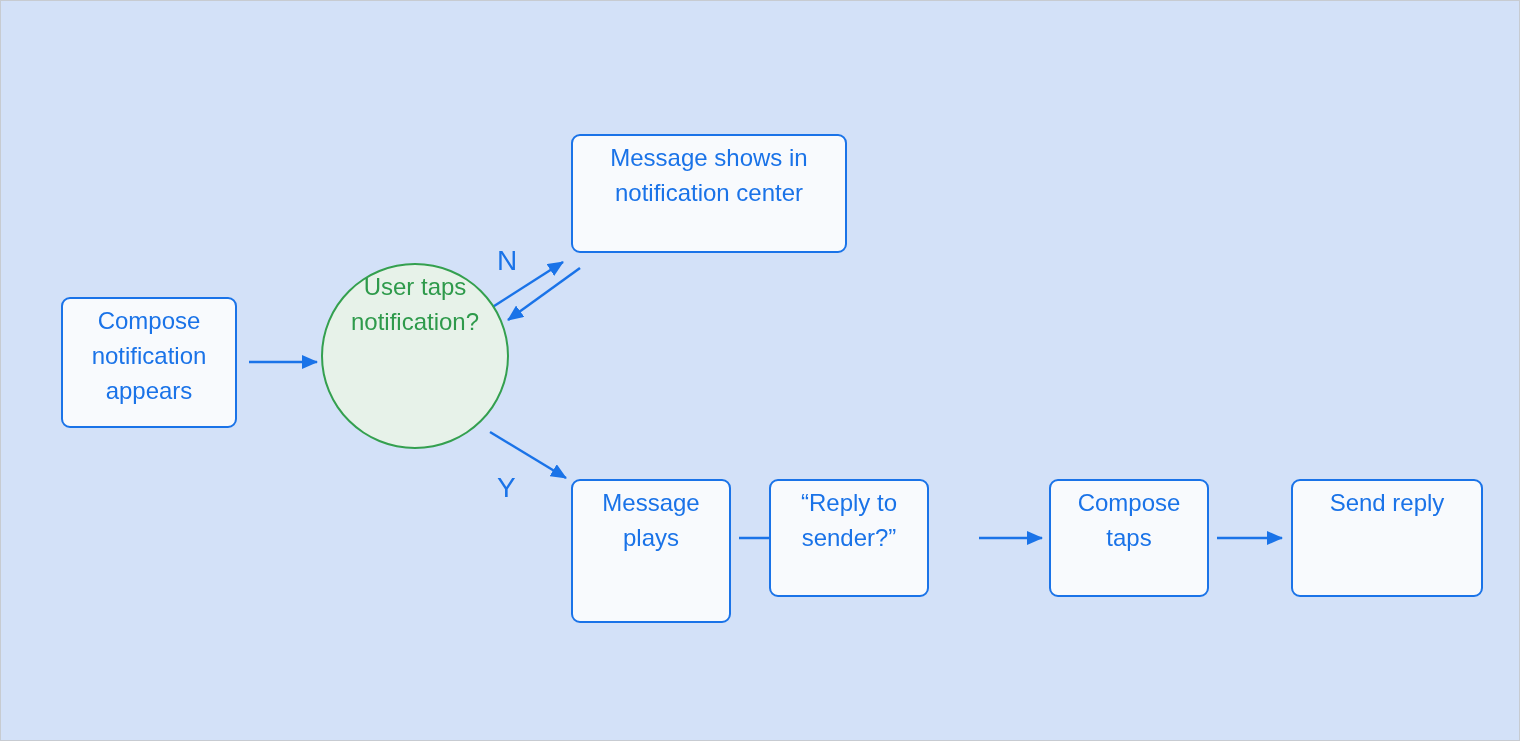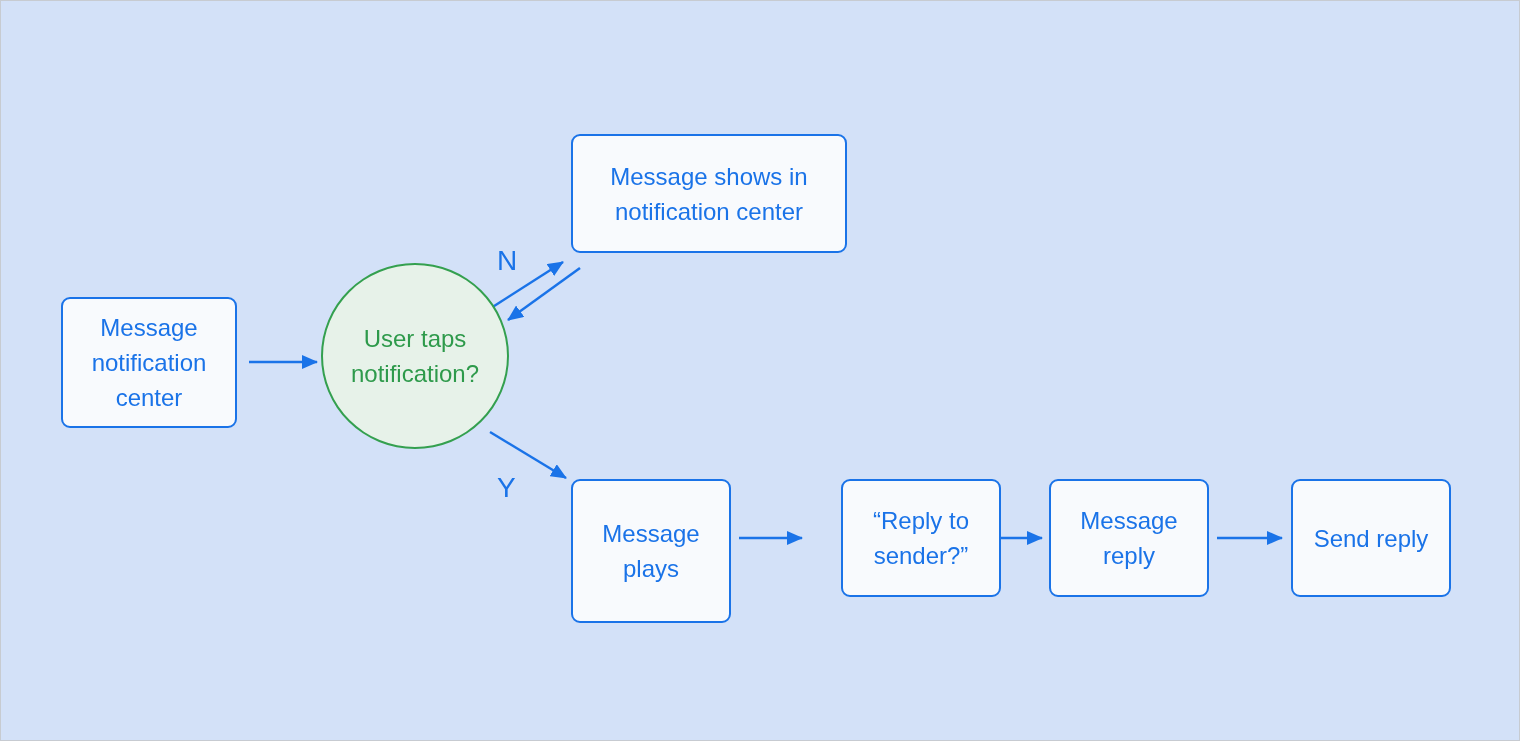--- a/index.html
+++ b/index.html
@@ -22,21 +22,20 @@
     position: relative;
     overflow: hidden;
   }
   .stage { position: absolute; inset: 0; }
   .edges { position: absolute; left: 0; top: 0; pointer-events: none; }
   .edges line { stroke: var(--blue); stroke-width: 2.5; }
   .edges .arrowhead { fill: var(--blue); }
   .node {
     position: absolute;
     display: flex;
-    align-items: center;
     justify-content: center;
     text-align: center;
     color: var(--blue);
     font-size: 24px;
     line-height: 35px;
     padding: 4px 12px;
   }
   .node.rect {
     background: var(--node-fill);
     border: 2px solid var(--blue);
@@ -69,44 +68,44 @@
     <line x1="248" y1="361" x2="316" y2="361" marker-end="url(#arrow)"></line>
     <line x1="490" y1="307" x2="562" y2="261" marker-end="url(#arrow)"></line>
     <line x1="579" y1="267" x2="507" y2="319" marker-end="url(#arrow)"></line>
     <line x1="489" y1="431" x2="565" y2="477" marker-end="url(#arrow)"></line>
     <line x1="738" y1="537" x2="801" y2="537" marker-end="url(#arrow)"></line>
     <line x1="978" y1="537" x2="1041" y2="537" marker-end="url(#arrow)"></line>
     <line x1="1216" y1="537" x2="1281" y2="537" marker-end="url(#arrow)"></line>
   </svg>
 
   <div class="node rect" style="left:60px; top:296px; width:176px; height:131px;">
-    <span>Message notification center</span>
+    <span>Compose notification appears</span>
   </div>
 
   <div class="node circle" style="left:320px; top:262px; width:188px; height:186px;">
     <span>User taps notification?</span>
   </div>
 
   <div class="node rect" style="left:570px; top:133px; width:276px; height:119px;">
     <span>Message shows in notification center</span>
   </div>
 
   <div class="node rect" style="left:570px; top:478px; width:160px; height:144px;">
     <span>Message plays</span>
   </div>
 
-  <div class="node rect" style="left:840px; top:478px; width:160px; height:118px;">
+  <div class="node rect" style="left:768px; top:478px; width:160px; height:118px;">
     <span>“Reply to sender?”</span>
   </div>
 
   <div class="node rect" style="left:1048px; top:478px; width:160px; height:118px;">
-    <span>Message reply</span>
+    <span>Compose taps</span>
   </div>
 
-  <div class="node rect" style="left:1290px; top:478px; width:160px; height:118px;">
+  <div class="node rect" style="left:1290px; top:478px; width:192px; height:118px;">
     <span>Send reply</span>
   </div>
 
   <div class="edge-label" style="left:496px; top:246px;">N</div>
 
   <div class="edge-label" style="left:496px; top:473px;">Y</div>
 
 </div>
 
 </body></html>

